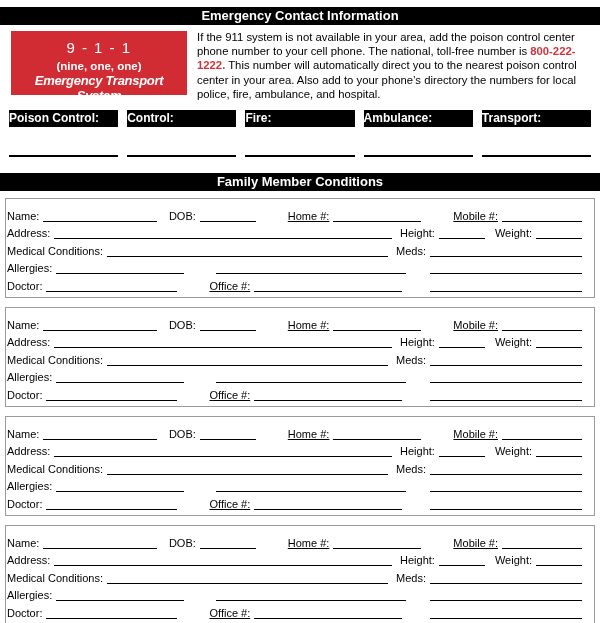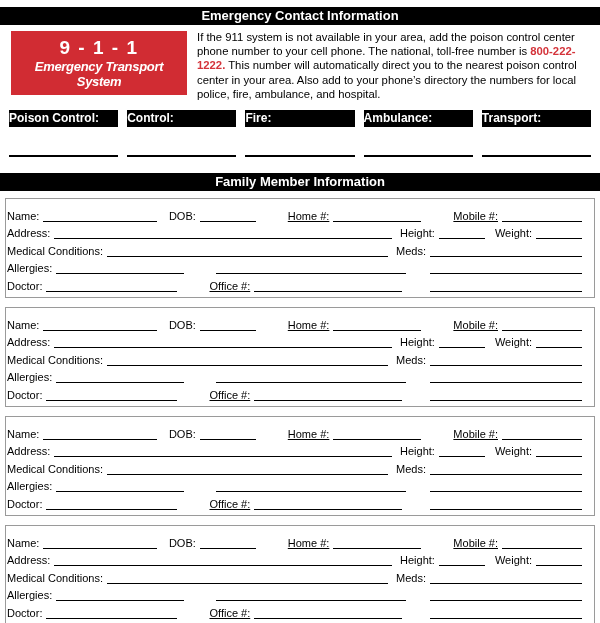--- a/index.html
+++ b/index.html
@@ -32,22 +32,22 @@
   .red-box {
     width: 176px;
     height: 64px;
     background: var(--red-box-bg, #d12c33);
     color: #ffffff;
     text-align: center;
     padding-top: 6px;
     flex: none;
   }
   .red-box .num {
-    font-size: 19px;
-    font-weight: bold;
+    font-size: 15px;
+    font-weight: normal;
     letter-spacing: 1.5px;
     line-height: 22px;
   }
   .red-box .words {
     font-size: 11.5px;
     font-weight: bold;
     line-height: 14px;
   }
   .red-box .subtitle {
     font-size: 13px;
@@ -130,20 +130,21 @@
 
 <div class="page">
 
   <div class="bar header-bar">
     <span>Emergency Contact Information</span>
   </div>
 
   <div class="top-section">
     <div class="red-box">
       <div class="num">9 - 1 - 1</div>
+      <div class="words">(nine, one, one)</div>
       <div class="subtitle">Emergency Transport System</div>
     </div>
     <p class="intro"><span>If the 911 system is not available in your area, add the poison control center phone number to your cell phone. The national, toll-free number is </span><span class="phone">800-222-1222.</span><span> This number will automatically direct you to the nearest poison control center in your area. Also add to your phone’s directory the numbers for local police, fire, ambulance, and hospital.</span></p>
   </div>
 
   <div class="labels-row">
     <div class="label-box">Poison Control:</div>
     <div class="label-box">Control:</div>
     <div class="label-box">Fire:</div>
     <div class="label-box">Ambulance:</div>
@@ -162,21 +163,21 @@
       </div>
     <div class="cell">
         <div class="wline"></div>
       </div>
     <div class="cell">
         <div class="wline"></div>
       </div>
   </div>
 
   <div class="bar family-bar">
-    <span>Family Member Information</span>
+    <span>Family Member Conditions</span>
   </div>
 
   <div id="members">
   <div class="member-card">
     <div class="card-row">
       <span class="lbl">Name:</span>
       <span class="line grow"></span>
       <span class="lbl ml12">DOB:</span>
       <span class="line w56"></span>
       <span class="lbl ml14">Home #:</span>

